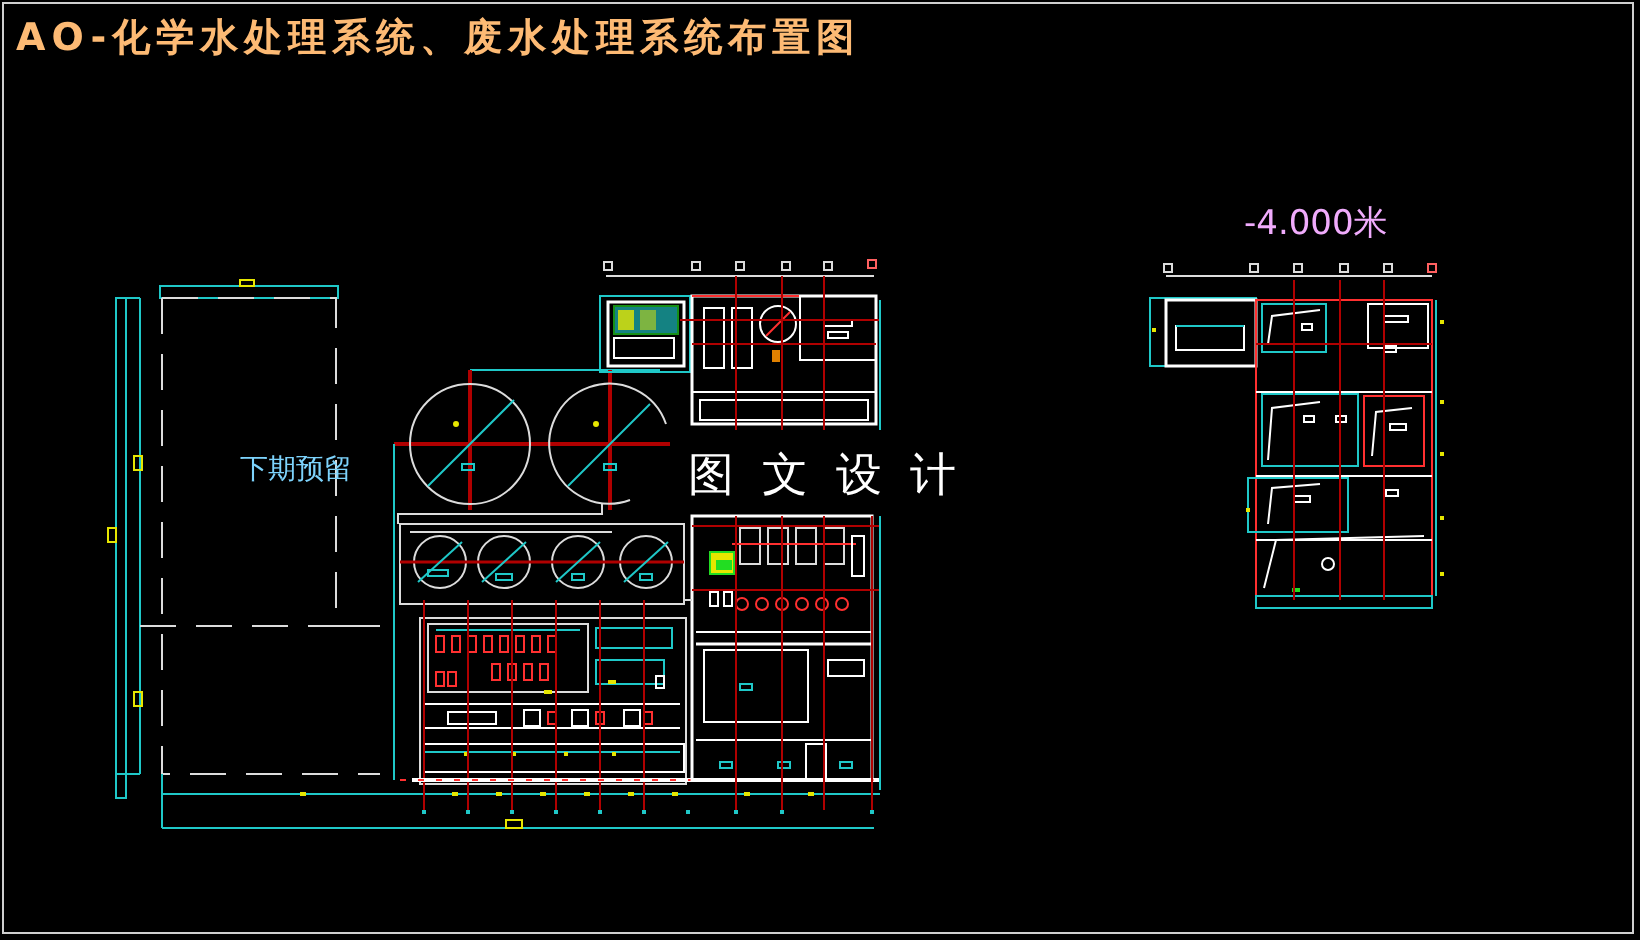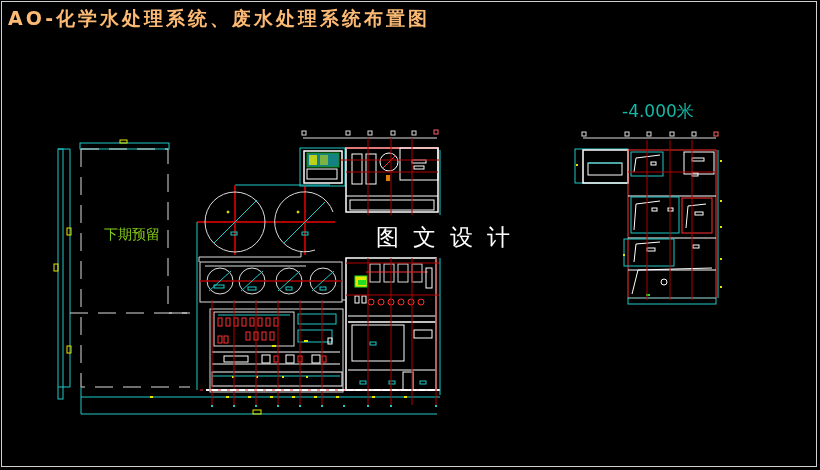--- a/index.html
+++ b/index.html
@@ -1,21 +1,21 @@
 <!DOCTYPE html>
 <html><head>
 <meta charset="utf-8">
 <style>
   html, body { margin: 0; padding: 0; background: #000; }
   body { width: 820px; height: 470px; position: relative; overflow: hidden; font-family: "DejaVu Sans", sans-serif; }
   .frame { position: absolute; left: 1px; top: 1px; width: 816px; height: 466px; border: 1px solid #cfcfcf; box-sizing: border-box; }
   .title { position: absolute; left: 8px; top: 6px; color: #fdba74; font-family: "DejaVu Sans", sans-serif; font-weight: bold; font-size: 19px; letter-spacing: 3px; white-space: nowrap; }
-  .elev-label { position: absolute; left: 622px; top: 100px; color: #14b8a6; font-family: "DejaVu Sans", sans-serif; font-size: 17px; letter-spacing: 0px; }
-  .watermark { position: absolute; left: 340px; top: 220px; color: #ffffff; font-family: "DejaVu Serif", serif; font-size: 23px; letter-spacing: 14px; background: #000; padding: 2px 6px 2px 4px; margin-left: 32px; }
-  .reserve-label { position: absolute; left: 104px; top: 226px; color: #84cc16; font-family: Liberation Sans, sans-serif; font-size: 14px; }
+  .elev-label { position: absolute; left: 622px; top: 100px; color: #f0abfc; font-family: "DejaVu Sans", sans-serif; font-size: 17px; letter-spacing: 0px; }
+  .watermark { position: absolute; left: 340px; top: 220px; color: #ffffff; font-family: "DejaVu Serif", serif; font-size: 23px; letter-spacing: 14px; background: #000; padding: 2px 6px 2px 4px; }
+  .reserve-label { position: absolute; left: 120px; top: 226px; color: #7dd3fc; font-family: Liberation Sans, sans-serif; font-size: 14px; }
   svg { position: absolute; left: 0; top: 0; }
 </style>
 </head>
 <body>
 
 <div class="frame"></div>
 
 <div class="title">AO-化学水处理系统、废水处理系统布置图</div>
 
 <svg width="820" height="470" viewBox="0 0 820 470" fill="none" stroke-width="1">

